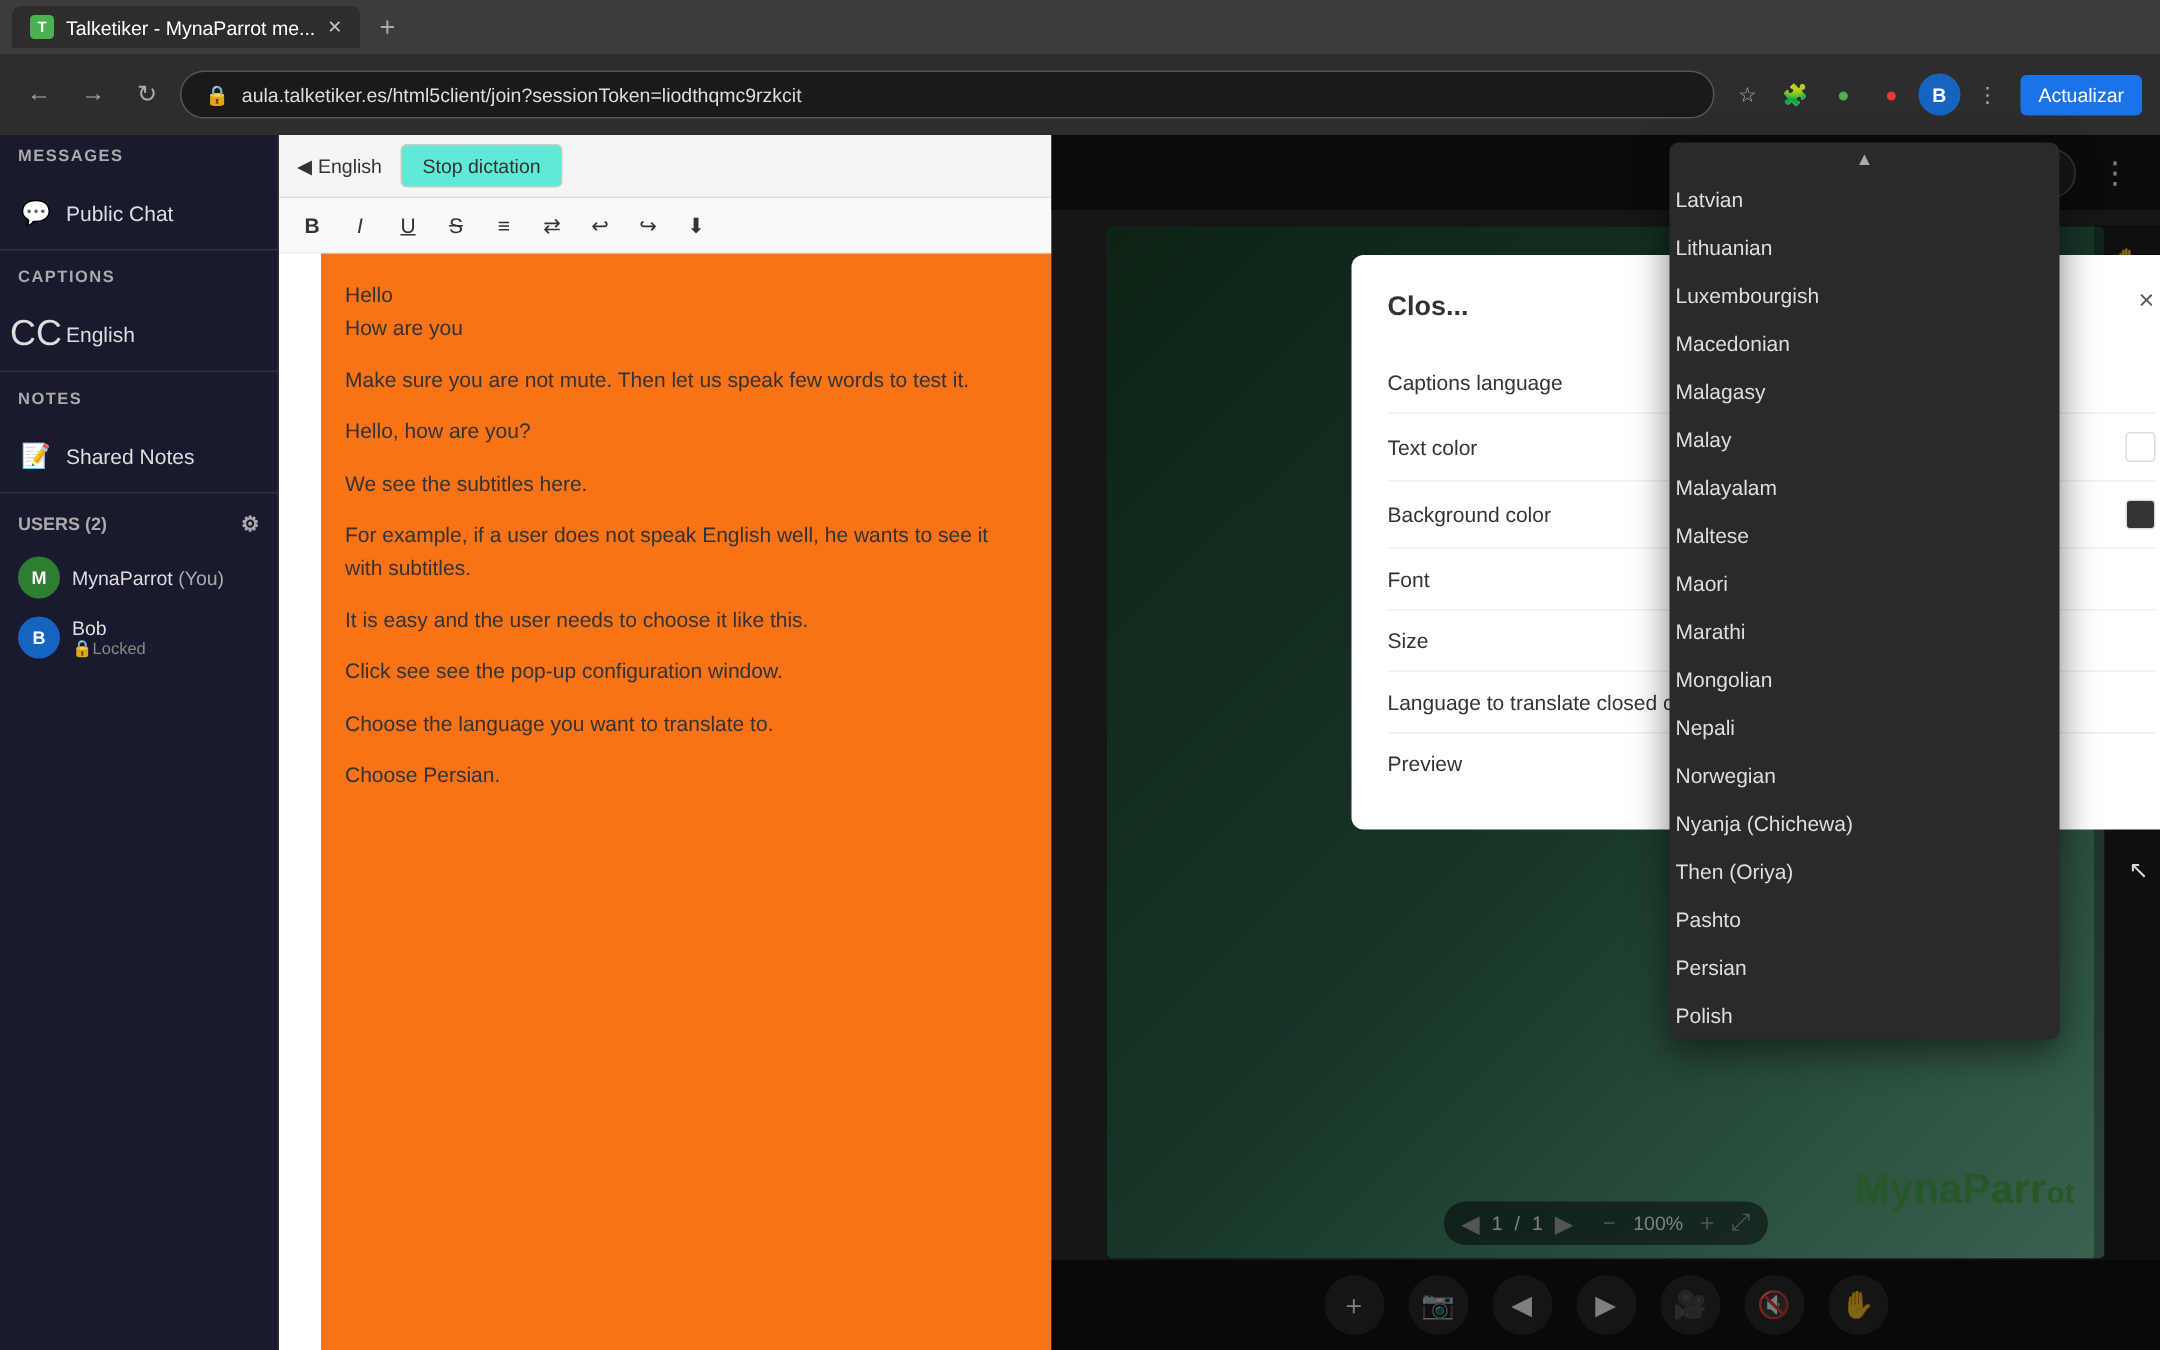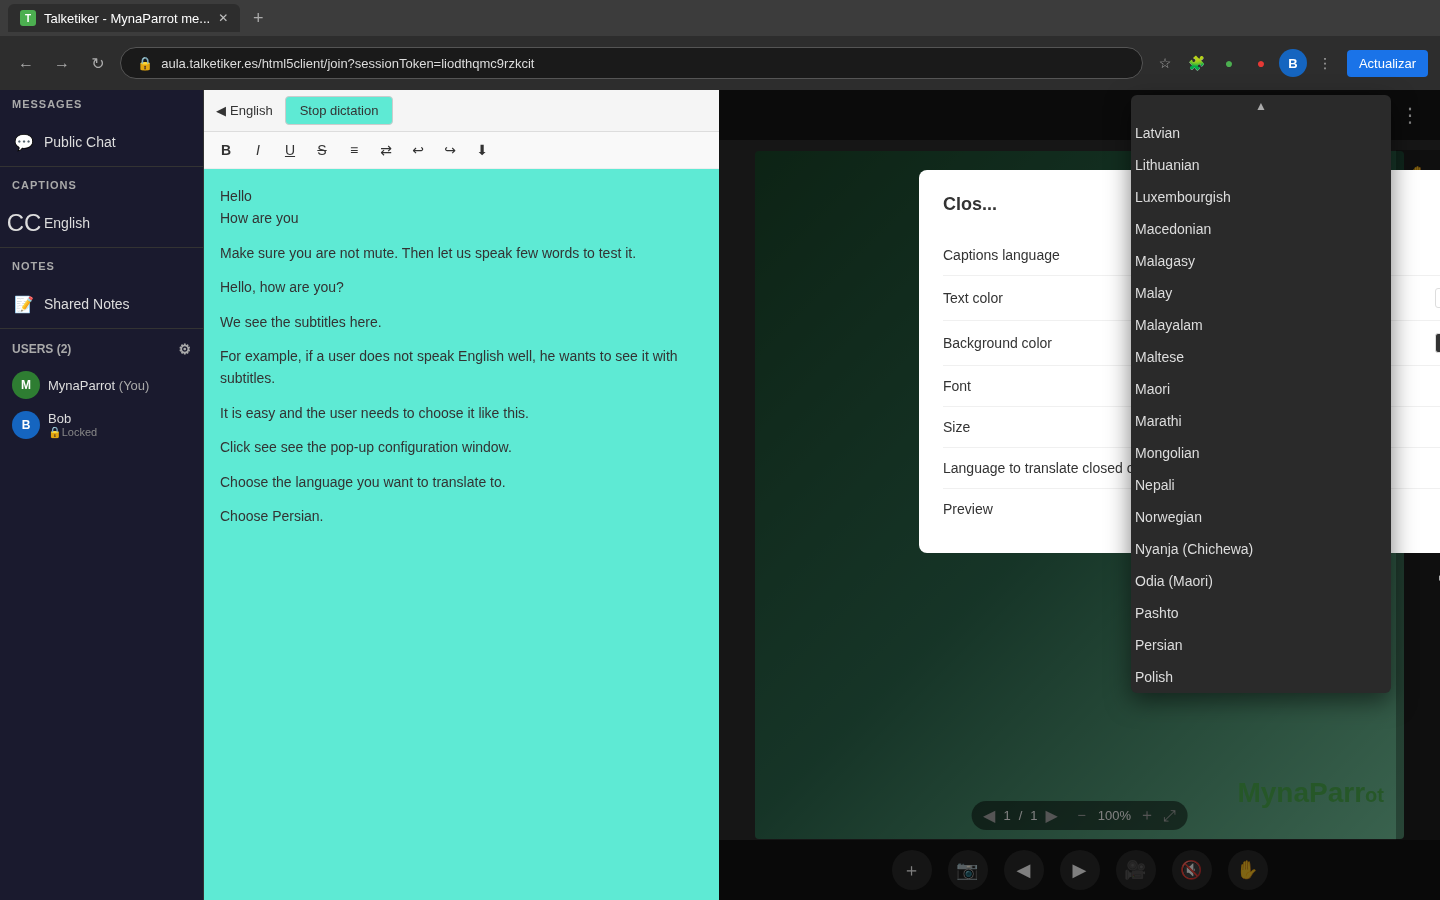--- a/index.html
+++ b/index.html
@@ -118,21 +118,21 @@
     
     .app-container {
       display: flex;
       width: 100%;
       height: calc(900px - 90px);
       position: relative;
     }
 
     
     .sidebar {
-      width: 204px;
+      width: 186px;
       background: #1a1a2e;
       display: flex;
       flex-direction: column;
       border-right: 1px solid #333;
       flex-shrink: 0;
     }
     .sidebar-section {
       padding: 8px 12px;
     }
     .sidebar-section-label {
@@ -256,21 +256,22 @@
       color: #333;
       margin-left: 8px;
     }
     .editor-content {
       flex: 1;
       padding: 16px;
       font-size: 14px;
       color: #333;
       line-height: 1.6;
       overflow-y: auto;
-      background: #5eead4;
+      background: #f97316;
+      margin-left: 28px;
     }
     .editor-content p {
       margin-bottom: 12px;
     }
 
     
     .presentation-area {
       flex: 1;
       background: #2d2d2d;
       position: relative;
@@ -752,21 +753,21 @@
           <div class="lang-item">Malagasy</div>
           <div class="lang-item">Malay</div>
           <div class="lang-item">Malayalam</div>
           <div class="lang-item">Maltese</div>
           <div class="lang-item">Maori</div>
           <div class="lang-item">Marathi</div>
           <div class="lang-item">Mongolian</div>
           <div class="lang-item">Nepali</div>
           <div class="lang-item">Norwegian</div>
           <div class="lang-item">Nyanja (Chichewa)</div>
-          <div class="lang-item">Odia (Maori)</div>
+          <div class="lang-item">Then (Oriya)</div>
           <div class="lang-item">Pashto</div>
           <div class="lang-item">Persian</div>
           <div class="lang-item">Polish</div>
 
         </div>
 
         <div style="position:absolute;left:718px;top:480px;font-size:16px;color:#ddd;">↖</div>
 
       </div>
 

